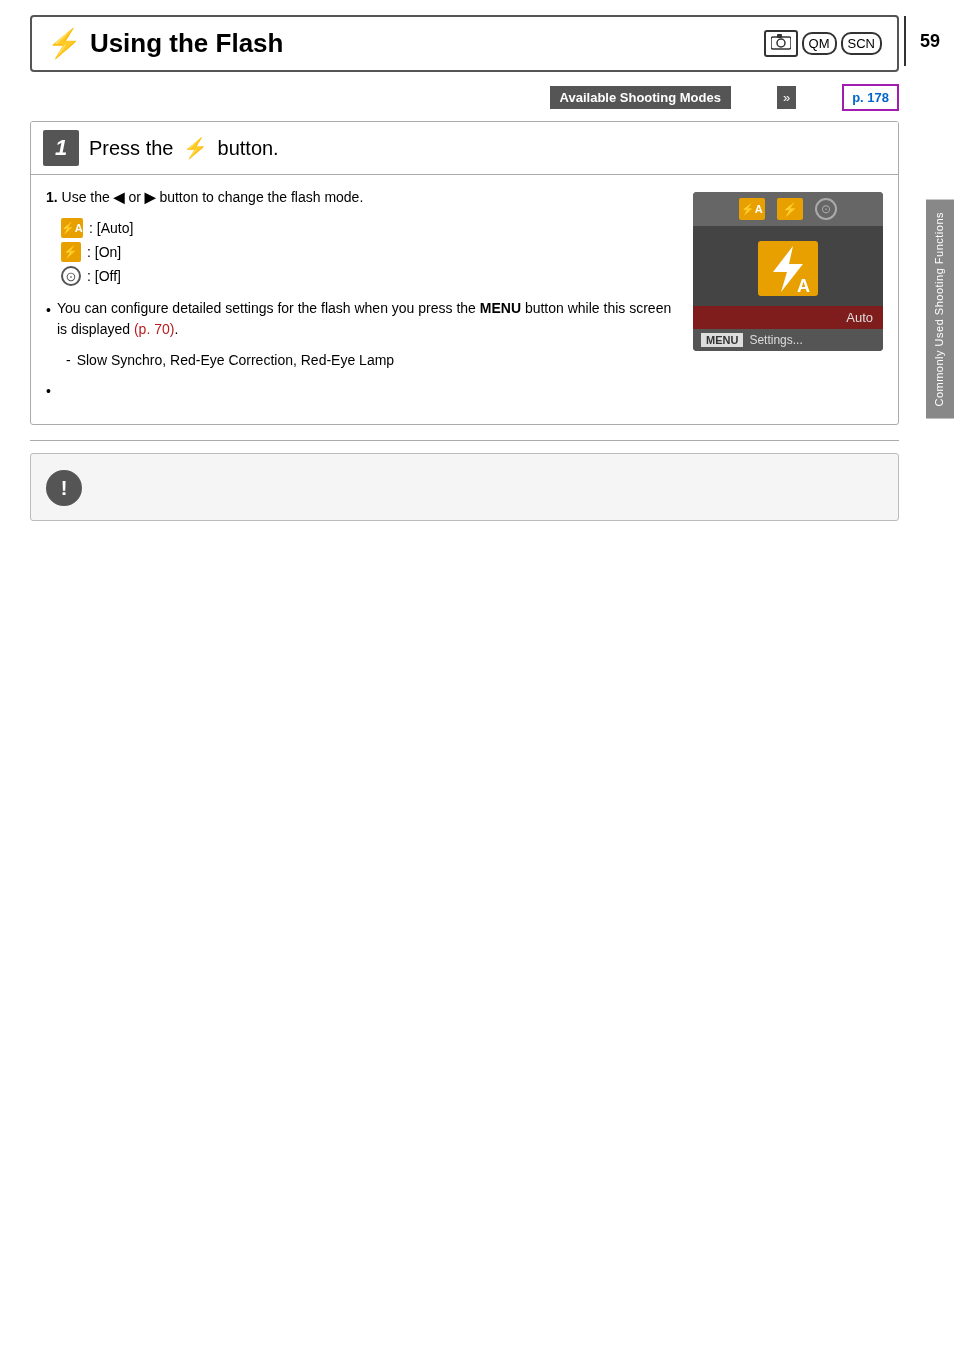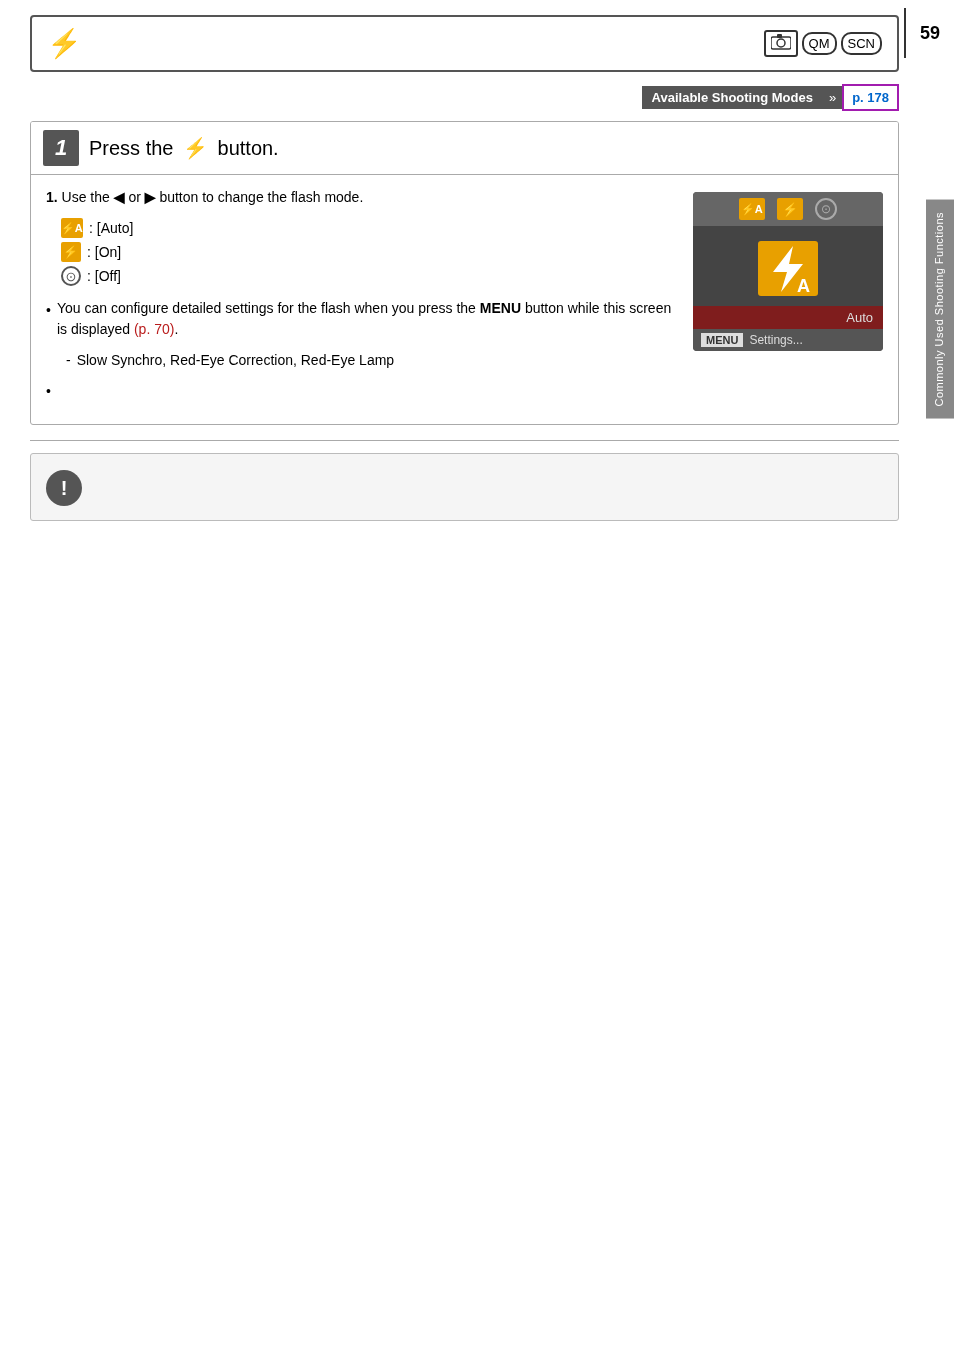--- a/index.html
+++ b/index.html
@@ -10,21 +10,21 @@
       background: #fff;
       font-family: Arial, sans-serif;
       font-size: 15px;
       color: #000;
       position: relative;
     }
 
     
     .page-number-area {
       position: absolute;
-      top: 8px;
+      top: 16px;
       right: 0;
       width: 50px;
       height: 50px;
       border-left: 2px solid #333;
       display: flex;
       align-items: center;
       justify-content: center;
       font-size: 18px;
       font-weight: bold;
     }
@@ -91,20 +91,21 @@
       padding: 2px 5px;
       font-size: 14px;
     }
 
     
     .shooting-modes-bar {
       display: flex;
       justify-content: flex-end;
       align-items: center;
       margin-bottom: 10px;
+      gap: 46px;
     }
 
     .shooting-modes-label {
       background: #555;
       color: #fff;
       padding: 4px 10px;
       font-size: 13px;
       font-weight: bold;
     }
 
@@ -419,20 +420,21 @@
 
 <div class="page-number-area">59</div>
 
 <div class="side-tab">Commonly Used Shooting Functions</div>
 
 <div class="main-content">
 
   <div class="title-section">
     <div class="title-text">
       <span style="font-size:28px;">⚡</span>
+      <span>Using the Flash</span>
     </div>
     <div class="mode-icons">
       <div class="mode-icon-camera">
         
         <svg width="20" height="16" viewBox="0 0 20 16" fill="none" xmlns="http://www.w3.org/2000/svg">
           <rect x="0" y="3" width="20" height="12" rx="2" fill="none" stroke="#333" stroke-width="1.5"></rect>
           <circle cx="10" cy="9" r="4" fill="none" stroke="#333" stroke-width="1.5"></circle>
           <rect x="6" y="0" width="5" height="4" rx="1" fill="#333"></rect>
         </svg>
       </div>

